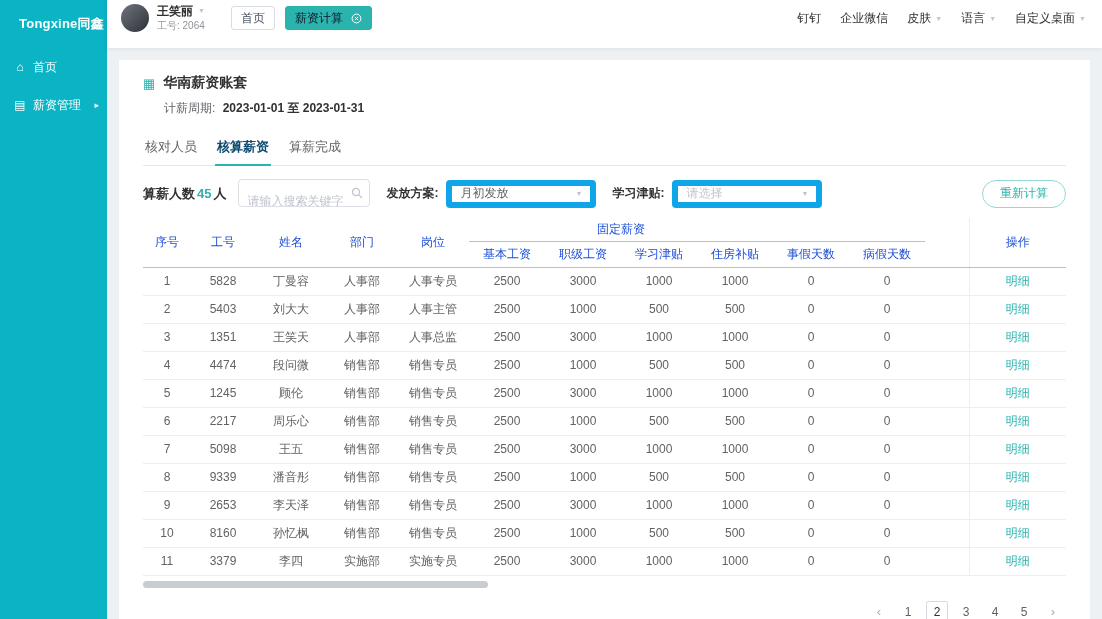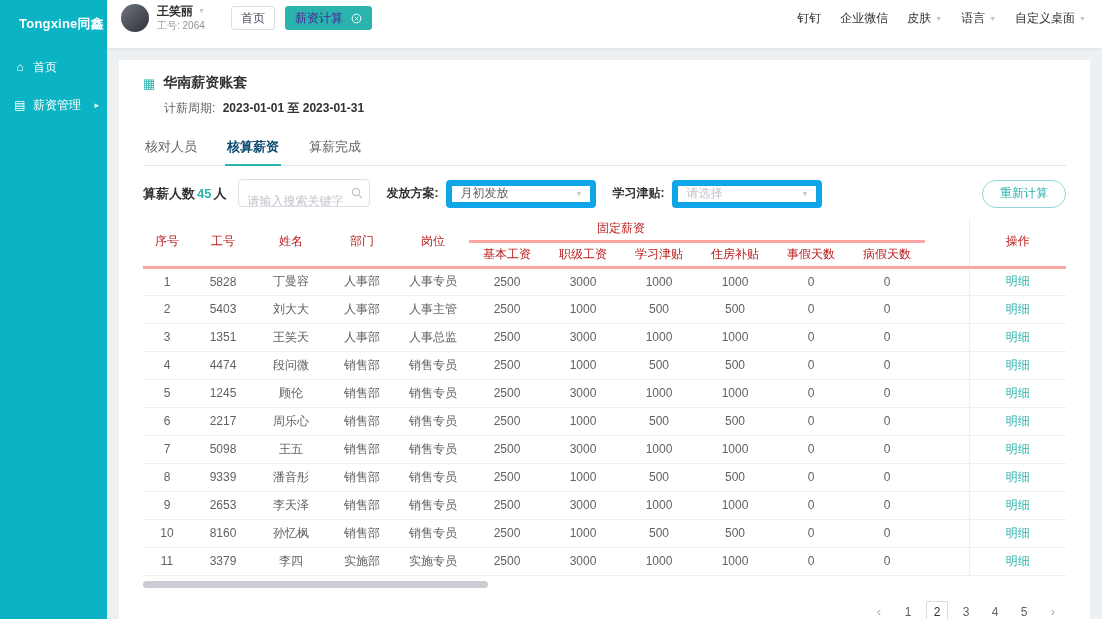--- a/index.html
+++ b/index.html
@@ -17,54 +17,54 @@
   
   .main { flex:1; display:flex; flex-direction:column; min-width:0; }
   .topbar { height:48px; background:#fff; display:flex; align-items:center; padding:0 16px 12px 14px; box-shadow:0 1px 4px rgba(0,21,41,.08); position:relative; z-index:2; }
   .avatar { width:28px; height:28px; border-radius:50%; background:linear-gradient(135deg,#70747c,#2d3137); flex-shrink:0; }
   .user-meta { margin-left:8px; line-height:1.25; }
   .user-name { font-size:12px; font-weight:bold; display:flex; align-items:center; gap:5px; }
   .user-id { font-size:10px; color:#909399; margin-top:1px; }
   .caret { font-size:7px; color:#c0c4cc; }
   .nav-tags { display:flex; gap:10px; margin-left:26px; }
   .tag { height:24px; padding:0 9px; display:inline-flex; align-items:center; gap:5px; border:1px solid #d8dce5; background:#fff; color:#495060; font-size:12px; border-radius:3px; cursor:pointer; white-space:nowrap; }
-  .tag.active { background:#2bb3ad; border-color:#2bb3ad; color:#4c1d95;gap:8px; }
+  .tag.active { background:#2bb3ad; border-color:#2bb3ad; color:#0f172a;gap:8px; }
   .top-links { margin-left:auto; display:flex; align-items:center; gap:19px;text-align:center; }
   .top-link { display:flex; align-items:center; gap:4px; font-size:12px; color:#303133; cursor:pointer; white-space:nowrap; }
 
   
   .content { flex:1; padding:12px 12px 0; min-height:0; }
   .card { background:#fff; height:100%; padding:14px 24px 8px; display:flex; flex-direction:column; overflow:hidden; }
   .page-title { display:flex; align-items:center; gap:8px; font-size:14px; font-weight:bold; color:#303133; }
   .title-icon { color:#2bb3ad; font-size:13px; }
   .period { margin:8px 0 0 21px; font-size:12px; color:#606266; }
   .period .pv { color:#303133; font-weight:bold; margin-left:4px; }
 
-  .tabs { display:flex; gap:26px; margin-top:12px; border-bottom:1px solid #e4e7ed; }
+  .tabs { display:flex; gap:16px; margin-top:12px; border-bottom:1px solid #e4e7ed; }
   .tab { padding:9px 2px; font-size:13px; color:#606266; cursor:pointer; position:relative; }
   .tab.active { color:#0c4a6e; font-weight:bold; }
   .tab.active::after { content:''; position:absolute; left:0; right:0; bottom:-1px; height:2px; background:#2bb3ad; }
 
   .filter-row { display:flex; align-items:center; margin-top:13px; }
   .count { font-size:13px; font-weight:bold; color:#303133; white-space:nowrap; }
   .count .num { color:#2bb3ad; margin:0 2px; }
   .search-box { position:relative; width:132px; margin-left:12px; }
   .search-box input { width:100%; height:28px; border:1px solid #dcdfe6; border-radius:4px; padding:16px 24px 0 8px; font-size:12px; color:#606266; font-family:inherit; outline:none; }
   input::placeholder { color:#c0c4cc; }
   .search-icon { position:absolute; right:7px; top:8px; line-height:0; }
   .flabel { font-size:12px; color:#303133; font-weight:bold; margin-left:16px; white-space:nowrap; }
   .select { width:150px; height:28px; border:6px solid #0ea5e9; border-radius:4px; display:flex; align-items:center; justify-content:space-between; padding:0 8px; font-size:12px; color:#606266; cursor:pointer; background:#fff; margin-left:8px; }
   .select .ph { color:#c0c4cc; }
   .btn-recalc { margin-left:auto; height:28px; padding:0 17px; border:1px solid #93d8d4; color:#2bb3ad; background:#fff; border-radius:14px; font-size:12px; cursor:pointer; font-family:inherit; white-space:nowrap; }
 
   
   .table-wrap { margin-top:10px; }
   table { width:100%; border-collapse:collapse; table-layout:fixed; }
   th,td { font-size:12px; text-align:center; padding:0 2px; overflow:hidden; white-space:nowrap; }
-  thead th { color:#b91c1c; font-weight:normal; border-bottom:3px solid #fca5a5; }
+  thead th { color:#1d4ed8; font-weight:normal; border-bottom:1px solid #fca5a5; }
   thead tr.h1 th { height:23px; }
   thead tr.h2 th { height:26px; }
   tbody td { color:#606266; height:28px; border-bottom:1px solid #ebeef5; }
   .col-op { border-left:1px solid #ebeef5; }
   .detail-link { color:#2bb3ad; cursor:pointer; }
 
   .hscroll { margin-top:5px; height:8px; }
   .hscroll .thumb { width:345px; height:7px; background:#c9ccd1; border-radius:4px; cursor:pointer; }
 
   .pager { margin-top:auto; display:flex; justify-content:flex-end; align-items:center; gap:7px; padding:12px 2px 10px; }

